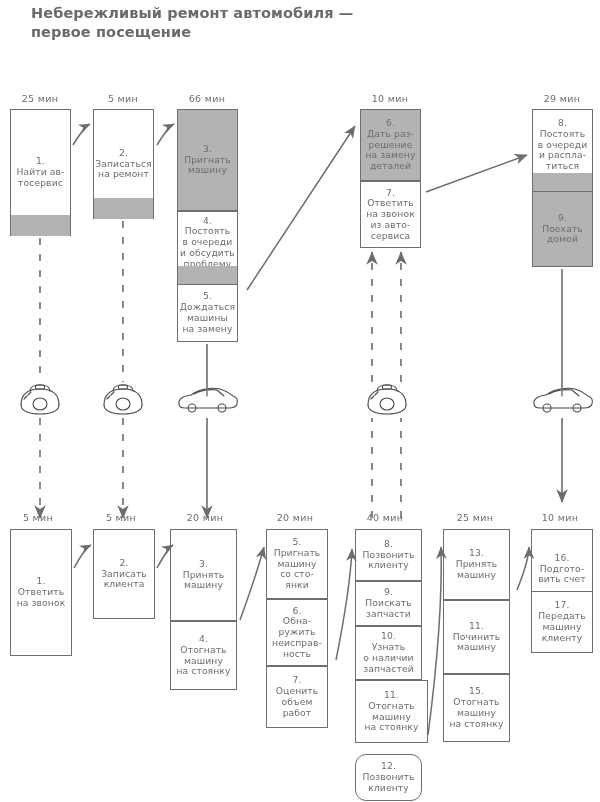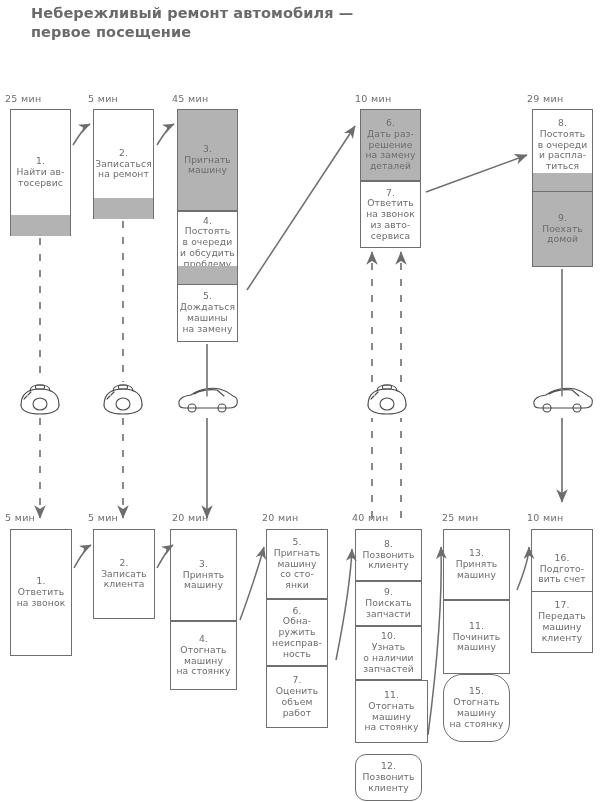--- a/index.html
+++ b/index.html
@@ -11,21 +11,21 @@
   #stage{position:absolute;left:0;top:0;width:600px;height:802px;}
 
   .title{
     position:absolute;left:4px;top:4px;width:420px;
     font-size:14.5px;font-weight:bold;line-height:19px;
     color:#6a6a6a;letter-spacing:0.1px;white-space:pre-line;margin-left:27px;
   }
 
   .minlabel{
     position:absolute;font-size:9.5px;color:#6d6d6d;
-    line-height:11px;letter-spacing:0.3px;
+    text-align:center;line-height:11px;letter-spacing:0.3px;
   }
 
   .box{
     position:absolute;box-sizing:border-box;
     border:1.4px solid #6f6f6f;background:#ffffff;
     display:flex;align-items:center;justify-content:center;
   }
   .box .txt{
     font-size:9.2px;line-height:10.8px;text-align:center;
     color:#6d6d6d;white-space:pre-line;padding:0 2px;
@@ -44,21 +44,21 @@
 </head>
 <body>
 
 <div id="stage">
 
   <div class="title">Небережливый ремонт автомобиля —
 первое посещение</div>
 
   <div class="minlabel" style="left:5px;top:93px;width:70px;">25 мин</div>
   <div class="minlabel" style="left:88px;top:93px;width:70px;">5  мин</div>
-  <div class="minlabel" style="left:172px;top:93px;width:70px;">45 мин</div>
+  <div class="minlabel" style="left:172px;top:93px;width:70px;">66 мин</div>
   <div class="minlabel" style="left:355px;top:93px;width:70px;">10 мин</div>
   <div class="minlabel" style="left:527px;top:93px;width:70px;">29 мин</div>
 
   <div class="box" style="left:10px;top:109px;width:61px;height:127px;">
     <div class="txt">1.
 Найти ав-
 тосервис</div>
   </div>
   <div class="gband" style="left:10px;top:215px;width:61px;height:21px;"></div>
 
@@ -202,21 +202,21 @@
   <div class="box" style="left:443px;top:529px;width:67px;height:71px;">
     <div class="txt">13.
 Принять
 машину</div>
   </div>
   <div class="box" style="left:443px;top:600px;width:67px;height:74px;">
     <div class="txt">11.
 Починить
 машину</div>
   </div>
-  <div class="box" style="left:443px;top:674px;width:67px;height:68px;border-radius:19px;">
+  <div class="box" style="left:443px;top:674px;width:67px;height:68px;">
     <div class="txt">15.
 Отогнать
 машину
 на стоянку</div>
   </div>
 
   <div class="box" style="left:531px;top:529px;width:62px;height:80px;">
     <div class="txt">16.
 Подгото-
 вить счет</div>

